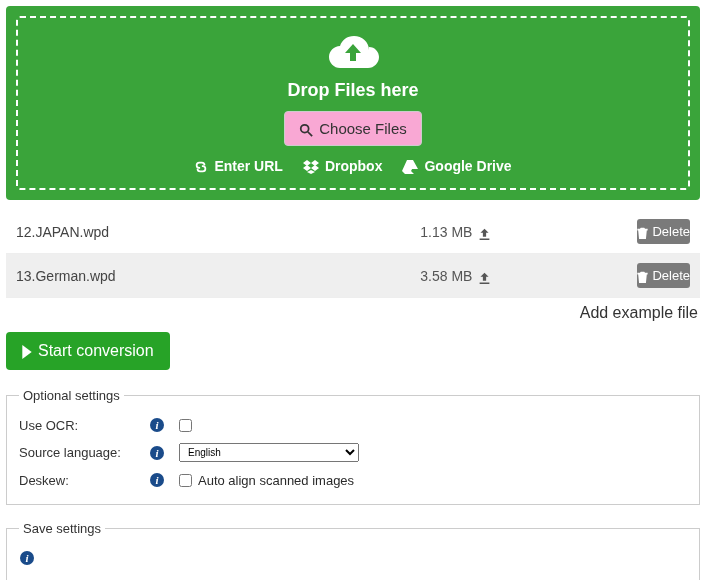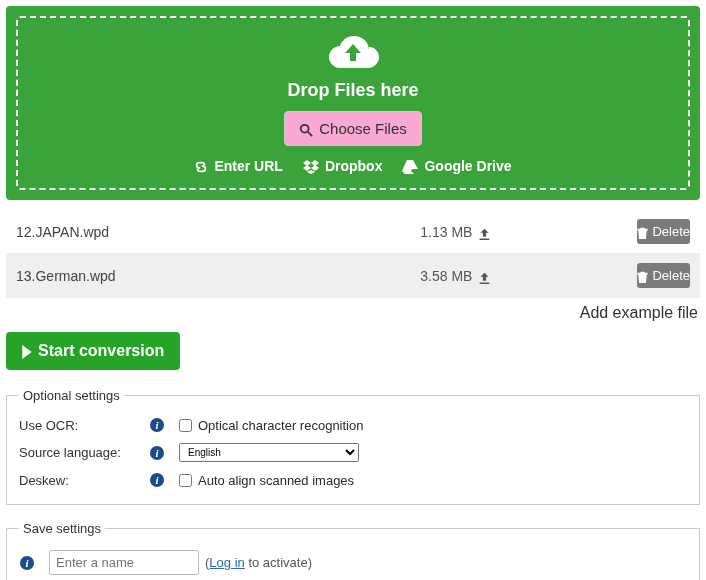--- a/index.html
+++ b/index.html
@@ -10,21 +10,21 @@
 .drop-title { font-size: 18px; font-weight: bold; margin-bottom: 10px; color:#fff; }
 .choose-btn { background: #f9a8d4; color: #333; border: 1px solid #ccc; border-radius: 4px; padding: 8px 14px; font-size: 15px; cursor: pointer; display: inline-flex; align-items: center; gap: 6px; }
 .src-row { margin-top: 12px; display: flex; justify-content: center; gap: 20px; font-size: 14px; font-weight: bold; color: #fff; }
 .src-item { display: inline-flex; align-items: center; gap: 6px; cursor: pointer; }
 .file-row { display: flex; align-items: center; padding: 9px 10px; border-bottom: 1px solid #eee; }
 .file-row.alt { background: #efefef; }
 .file-name { flex: 0 0 220px; font-size: 14px; color: #444; }
 .file-size { flex: 1; text-align: right; color: #555; font-size: 14px; display:flex; justify-content:flex-end; align-items:center; gap:6px; padding-right: 140px;}
 .delete-btn { background: #7a7a7a; color: #fff; border: none; border-radius: 3px; padding: 5px 0; font-size: 13px; cursor: pointer; display: inline-flex; align-items: flex-start; gap: 4px; margin-left: 6px;}
 .example-row { text-align: right; font-size: 16px; color: #333; padding: 6px 2px 10px; }
-.start-btn { background: #27a327; color: #fff; border: none; border-radius: 4px; padding: 10px 16px; font-size: 16px; font-weight: bold; cursor: pointer; display: inline-flex; align-items: center; gap: 6px; margin-bottom: 18px; }
+.start-btn { background: #27a327; color: #fff; border: none; border-radius: 4px; padding: 10px 16px; font-size: 16px; font-weight: normal; cursor: pointer; display: inline-flex; align-items: center; gap: 6px; margin-bottom: 18px; }
 fieldset { border: 1px solid #ccc; padding: 14px 12px 16px; margin-bottom: 16px; font-size: 13px; }
 legend { padding: 0 4px; font-size: 13px; color: #333; }
 .setting-row { display: flex; align-items: center; margin-bottom: 10px; }
 .setting-row:last-child { margin-bottom: 0; }
 .setting-label { flex: 0 0 130px; color: #333; }
 .info-icon { flex: 0 0 30px; display:flex; align-items:center; }
 .setting-control { display: flex; align-items: center; gap: 6px; color:#2a2a2a; }
 .setting-control select { font-size: 10px; padding: 2px 4px; min-width: 180px; }
 .setting-control input[type="text"] { font-size: 13px; padding: 4px 6px; width: 150px; border:1px solid #bbb; border-radius:2px; color:#888;}
 .activate { color: #555; }
@@ -122,21 +122,20 @@
   <div class="setting-row">
     <div class="setting-label">Use OCR:</div>
     <div class="info-icon">
         <svg width="16" height="16" viewBox="0 0 16 16">
           <circle cx="8" cy="8" r="7" fill="#1a4b8a"></circle>
           <text x="8" y="12" text-anchor="middle" fill="#fff" font-size="11" font-family="serif" font-style="italic" font-weight="bold">i</text>
         </svg>
       </div>
     <div class="setting-control">
       <input type="checkbox" style="">
-      <span>Optical character recognition</span>
     </div>
   </div>
 
   <div class="setting-row">
     <div class="setting-label">Source language:</div>
     <div class="info-icon">
         <svg width="16" height="16" viewBox="0 0 16 16">
           <circle cx="8" cy="8" r="7" fill="#1a4b8a"></circle>
           <text x="8" y="12" text-anchor="middle" fill="#fff" font-size="11" font-family="serif" font-style="italic" font-weight="bold">i</text>
         </svg>
@@ -163,21 +162,17 @@
 
 <fieldset>
   <legend>Save settings</legend>
   <div class="setting-row">
     <div class="info-icon">
         <svg width="16" height="16" viewBox="0 0 16 16">
           <circle cx="8" cy="8" r="7" fill="#1a4b8a"></circle>
           <text x="8" y="12" text-anchor="middle" fill="#fff" font-size="11" font-family="serif" font-style="italic" font-weight="bold">i</text>
         </svg>
       </div>
-    <div class="setting-control">
-      <input type="text" placeholder="Enter a name" style="">
-      <span class="activate">(<a>Log in</a><span> to activate)</span></span>
-    </div>
   </div>
 </fieldset>
 
 
 
 
 </body></html>

